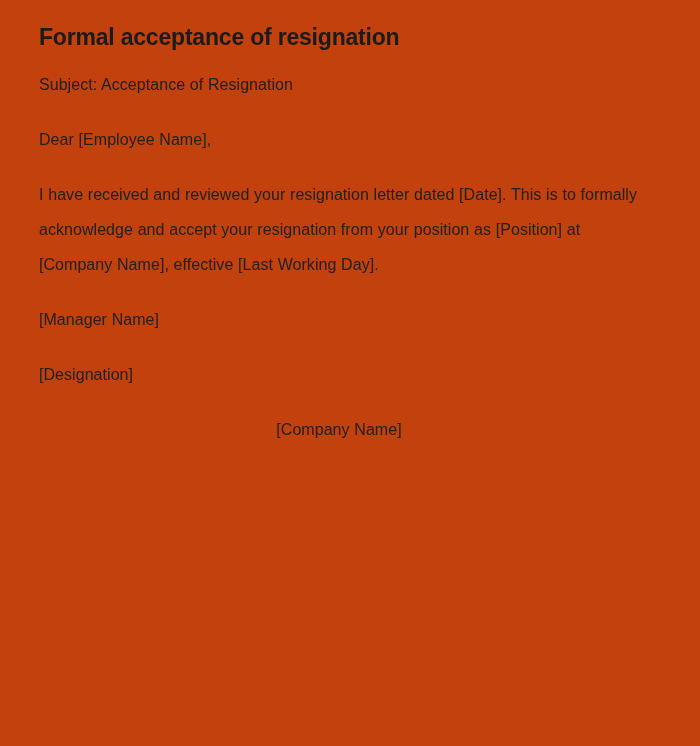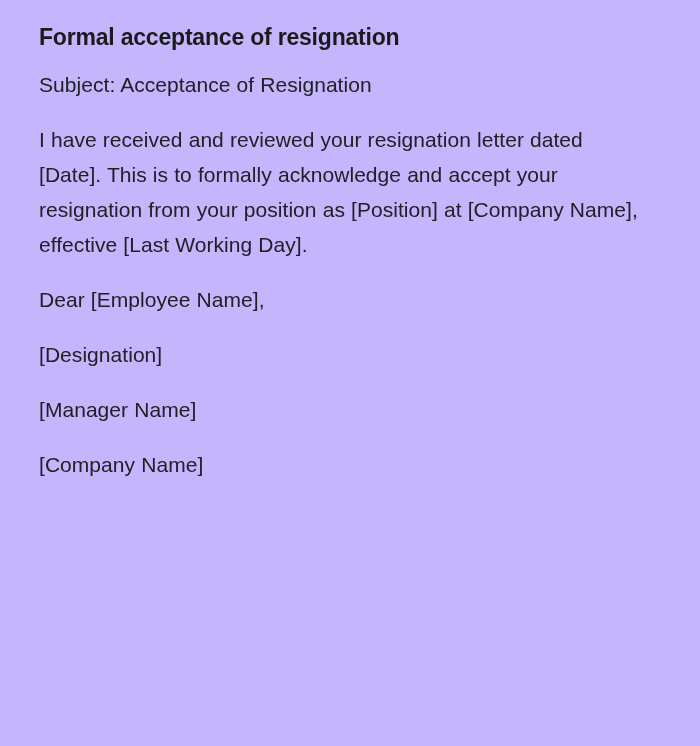--- a/index.html
+++ b/index.html
@@ -15,69 +15,70 @@
     overflow: hidden;
     font-family: "Liberation Sans", "DejaVu Sans", sans-serif;
     color: #202124;
     -webkit-font-smoothing: antialiased;
   }
 
   .document {
     box-sizing: border-box;
     width: 700px;
     height: 746px;
-    background: #c4b5fd;
+    background: #c2410c;
     padding: 22px 60px 0 39px;
   }
 
   .doc-title {
     font-size: 23px;
     line-height: 30px;
     font-weight: 700;
     letter-spacing: -0.2px;
     color: #1b1b1b;
     margin: 0 0 15px 0;
     white-space: nowrap;
   }
 
   .doc-body {
     width: 600px;
   }
 
   .doc-paragraph {
-    font-size: 21px;
+    font-size: 16px;
     line-height: 35px;
     font-weight: 400;
     color: #202124;
     margin: 0 0 20px 0;
     letter-spacing: 0.05px;
     word-spacing: 0.2px;
   }
 
   .doc-paragraph:last-child {
     margin-bottom: 8px;
+    text-align: center;
   }
 </style>
 </head>
 <body>
 
 <div class="document">
 
   <h1 class="doc-title">Formal acceptance of resignation</h1>
 
   <div class="doc-body">
 
     <p class="doc-paragraph">Subject: Acceptance of Resignation</p>
 
+    <p class="doc-paragraph">Dear [Employee Name],</p>
+
     <p class="doc-paragraph">I have received and reviewed your resignation letter dated [Date]. This is to formally acknowledge and accept your resignation from your position as [Position] at [Company Name], effective [Last Working Day].</p>
-
-    <p class="doc-paragraph">Dear [Employee Name],</p>
 
 
 
+    <p class="doc-paragraph">[Manager Name]</p>
+
     <p class="doc-paragraph">[Designation]</p>
-
-    <p class="doc-paragraph">[Manager Name]</p>
 
     <p class="doc-paragraph">[Company Name]</p>
 
   </div>
 </div>
 
 </body></html>

